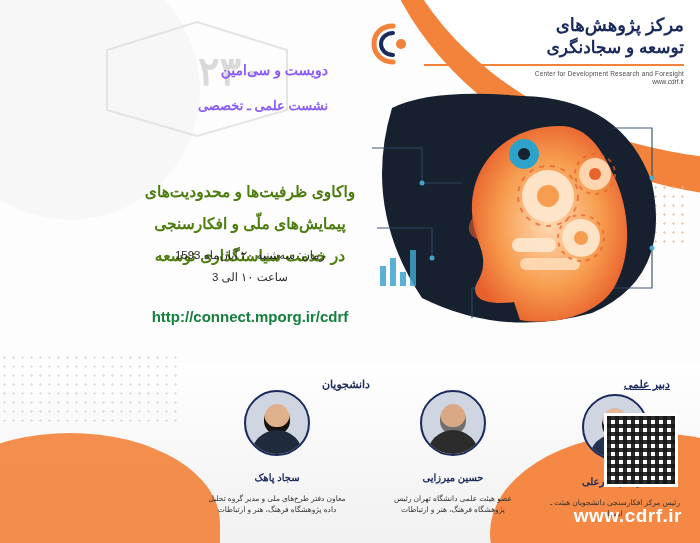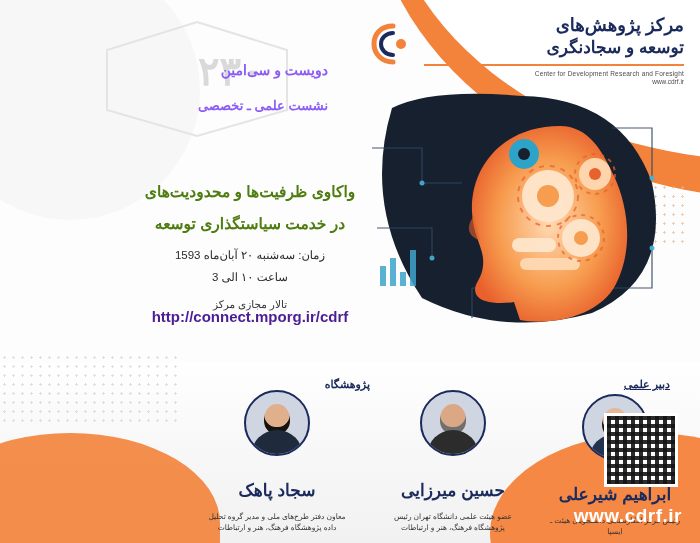--- a/index.html
+++ b/index.html
@@ -86,21 +86,21 @@
   }
   .title div{white-space:nowrap;}
   
   .meta{
     position:absolute;right:300px;top:245px;width:300px;text-align:center;z-index:6;
     color:#2a2a2a;font-size:11.5px;line-height:1.9;
   }
   .meta .venue{margin-top:6px;font-size:10.5px;color:#333;}
   .link{
     position:absolute;right:300px;top:308px;width:300px;text-align:center;z-index:6;
-    direction:ltr;color:#4c1d95;font-weight:bold;font-size:15px;
+    direction:ltr;color:#15803d;font-weight:bold;font-size:15px;
   }
   
   .art{
     position:absolute;left:352px;top:88px;width:330px;height:250px;z-index:3;
   }
   
   .people{
     position:absolute;left:0;top:368px;width:700px;height:150px;z-index:7;
   }
   .role{
@@ -115,21 +115,21 @@
   }
   .person .photo .head{
     position:absolute;left:50%;top:20%;width:26px;height:30px;border-radius:50% 50% 45% 45%;
     transform:translateX(-50%);
   }
   .person .photo .body{
     position:absolute;left:50%;bottom:-6px;width:52px;height:30px;border-radius:26px 26px 0 0;
     transform:translateX(-50%);
   }
   .person .name{
-    font-size:17px;font-weight:bold;color:#1b2a5c;margin-top:24px;
+    font-size:10px;font-weight:bold;color:#1b2a5c;margin-top:16px;
   }
   .person .aff{
     font-size:7.5px;color:#333;line-height:1.5;margin-top:10px;padding:0 4px;
   }
   
   .qr{
     position:absolute;right:22px;bottom:56px;width:74px;height:74px;z-index:9;
     background:#fff;padding:3px;box-sizing:border-box;
   }
   .qr .grid{
@@ -240,32 +240,32 @@
 
       <g>
         <circle cx="172" cy="66" r="15" fill="#2ea3c9"></circle>
         <circle cx="172" cy="66" r="6" fill="#17202f"></circle>
       </g>
     </svg>
   </div>
 
   <div class="title">
     <div>واکاوی ظرفیت‌ها و محدودیت‌های</div>
+    <div>پیمایش‌های ملّی و افکارسنجی</div>
     <div>در خدمت سیاستگذاری توسعه</div>
   </div>
 
   <div class="meta">
     <div>زمان: سه‌شنبه ۲۰ آبان‌ماه 1593</div>
     <div>ساعت ۱۰ الی 3</div>
-    <div class="venue">تالار مجازی مرکز</div>
   </div>
   <div class="link">http://connect.mporg.ir/cdrf</div>
 
   <div class="people">
-    <div class="role role-speakers">پژوهشگاه</div>
+    <div class="role role-speakers">دانشجویان</div>
     <div class="role role-secretary">دبیر علمی</div>
 
     <div class="person" style="right:10px;top:26px;">
       <div class="photo">
         <div class="head" style="background:#e3b79a;box-shadow:0 -7px 0 0 #1d1b19 inset;"></div>
         <div class="body" style="background:#23324f;"></div>
       </div>
       <div class="name">ابراهیم شیرعلی</div>
       <div class="aff">رئیس مرکز افکارسنجی دانشجویان هیئت ـ ایسپا</div>
     </div>

